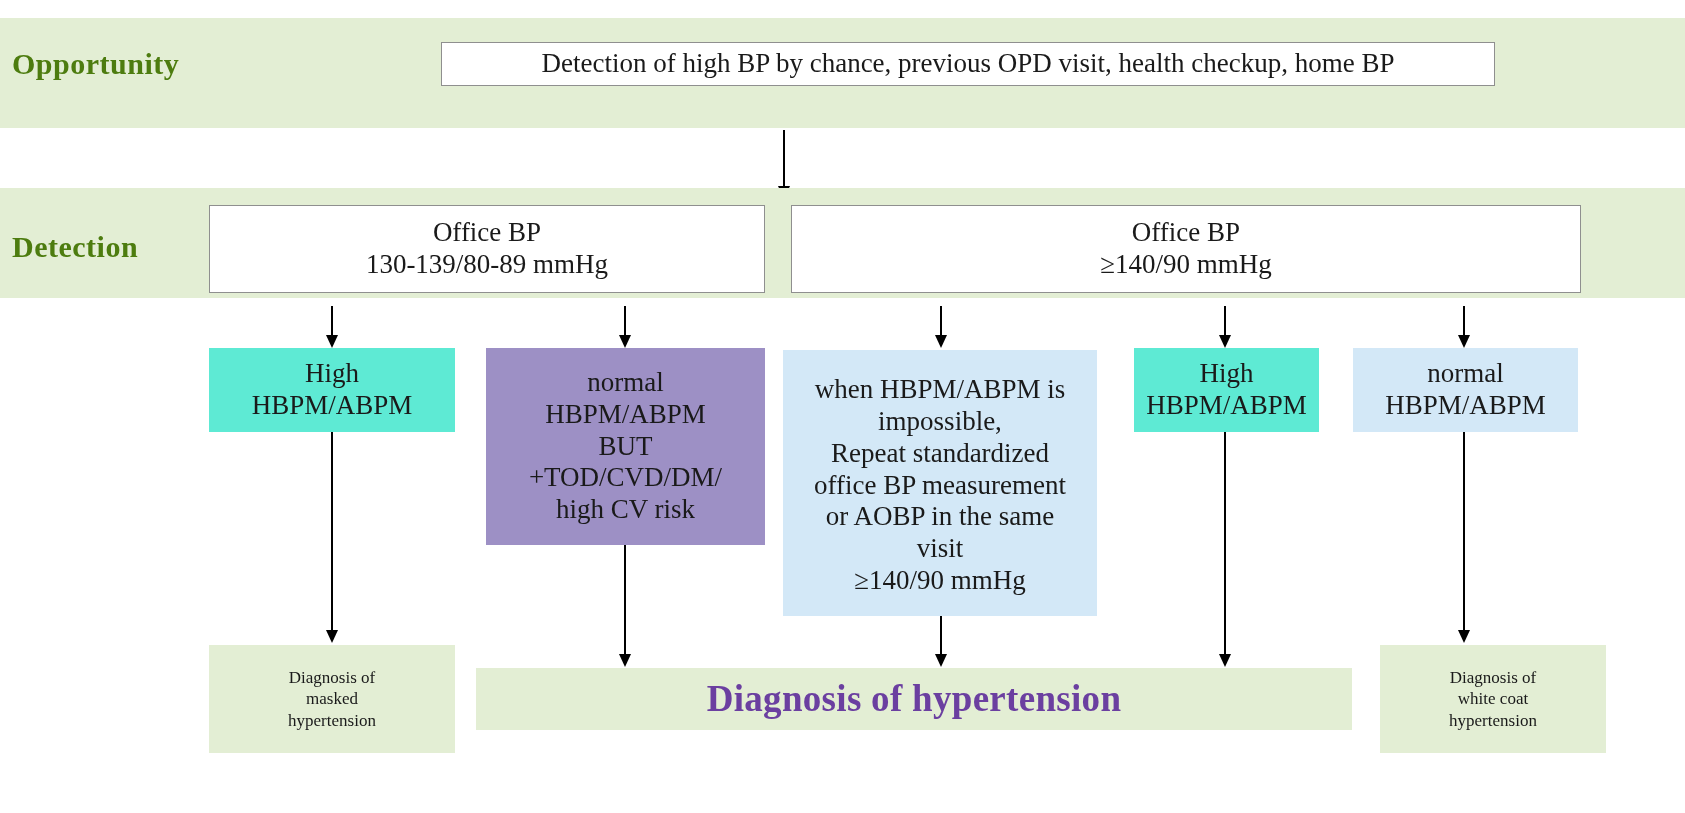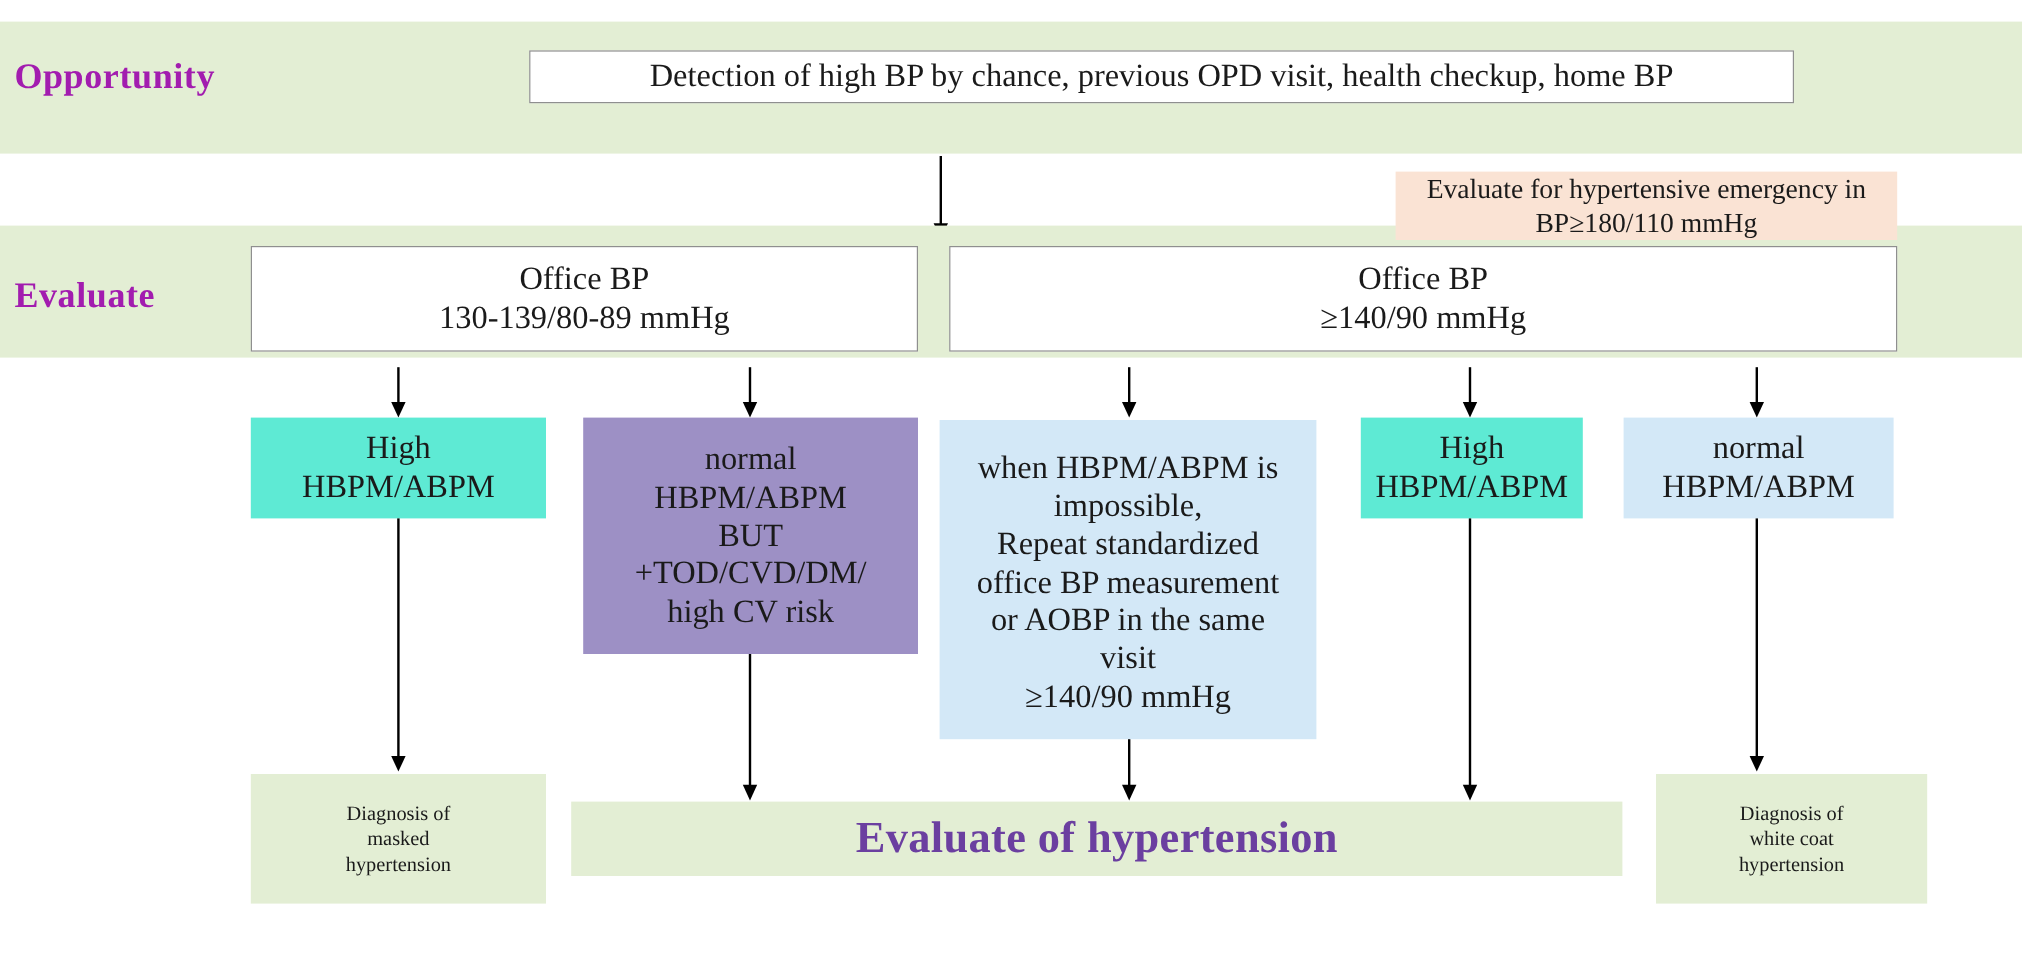--- a/index.html
+++ b/index.html
@@ -19,21 +19,21 @@
     background: #ffffff;
     overflow: hidden;
   }
   .band {
     position: absolute;
     background: #e3eed4;
   }
   .stage-label {
     position: absolute;
     font-weight: bold;
-    color: #a21caf;
+    color: #4d7c0f;
     font-size: 30px;
     letter-spacing: 0.5px;
     white-space: nowrap;
   }
   .node {
     position: absolute;
     box-sizing: border-box;
     display: flex;
     align-items: center;
     justify-content: center;
@@ -87,24 +87,22 @@
 
   <div class="stage-label" style="left:12px; top:47px;">Opportunity</div>
 
   <div class="node white" style="left:441px; top:42px; width:1054px; height:44px;">Detection of high BP by chance, previous OPD visit, health checkup, home BP</div>
 
   <div class="arrow" style="left:783px; top:130px; height:58px;"></div>
   <div class="arrow-head" style="left:778px; top:186px;"></div>
 
   <div class="band" style="left:0; top:188px; width:1685px; height:110px;"></div>
 
-  <div class="stage-label" style="left:12px; top:230px;">Evaluate</div>
+  <div class="stage-label" style="left:12px; top:230px;">Detection</div>
 
-  <div class="node peach small" style="left:1163px; top:143px; width:418px; height:57px;">Evaluate for hypertensive emergency in
-BP≥180/110 mmHg</div>
 
   <div class="node white" style="left:209px; top:205px; width:556px; height:88px;">Office BP
 130-139/80-89 mmHg</div>
 
   <div class="node white" style="left:791px; top:205px; width:790px; height:88px;">Office BP
 ≥140/90 mmHg</div>
 
   <div class="arrow" style="left:331px; top:306px; height:37px;"></div>
   <div class="arrow-head" style="left:326px; top:335px;"></div>
 
@@ -155,19 +153,19 @@
   <div class="arrow" style="left:1224px; top:432px; height:227px;"></div>
   <div class="arrow-head" style="left:1219px; top:654px;"></div>
 
   <div class="arrow" style="left:1463px; top:432px; height:203px;"></div>
   <div class="arrow-head" style="left:1458px; top:630px;"></div>
 
   <div class="node green outcome" style="left:209px; top:645px; width:246px; height:108px;">Diagnosis of
 masked
 hypertension</div>
 
-  <div class="node green result-banner" style="left:476px; top:668px; width:876px; height:62px;">Evaluate of hypertension</div>
+  <div class="node green result-banner" style="left:476px; top:668px; width:876px; height:62px;">Diagnosis of hypertension</div>
 
   <div class="node green outcome" style="left:1380px; top:645px; width:226px; height:108px;">Diagnosis of
 white coat
 hypertension</div>
 
 </div>
 
 </body></html>

